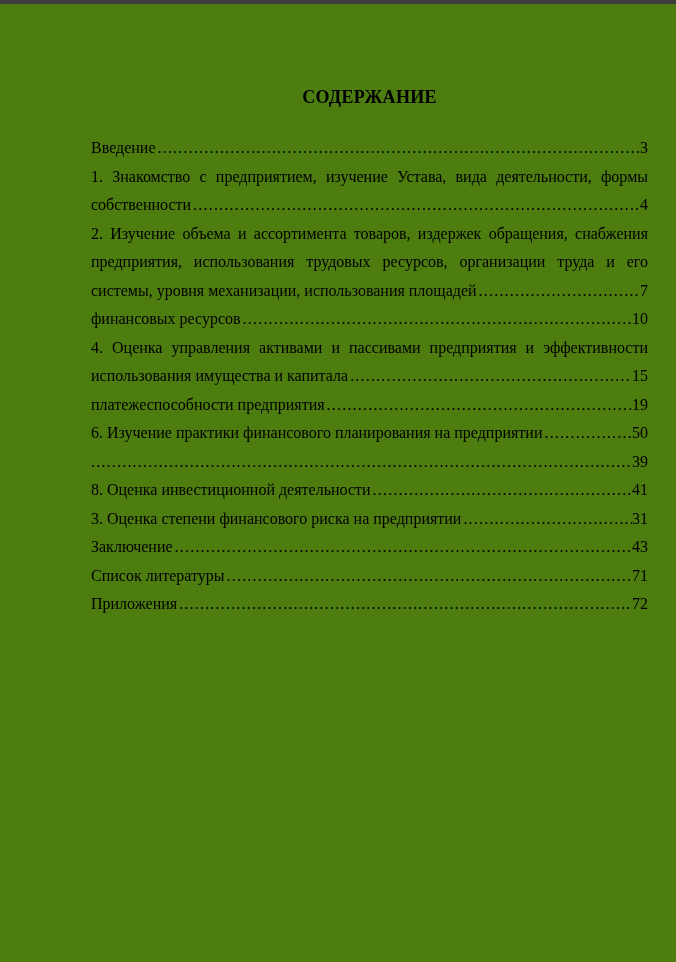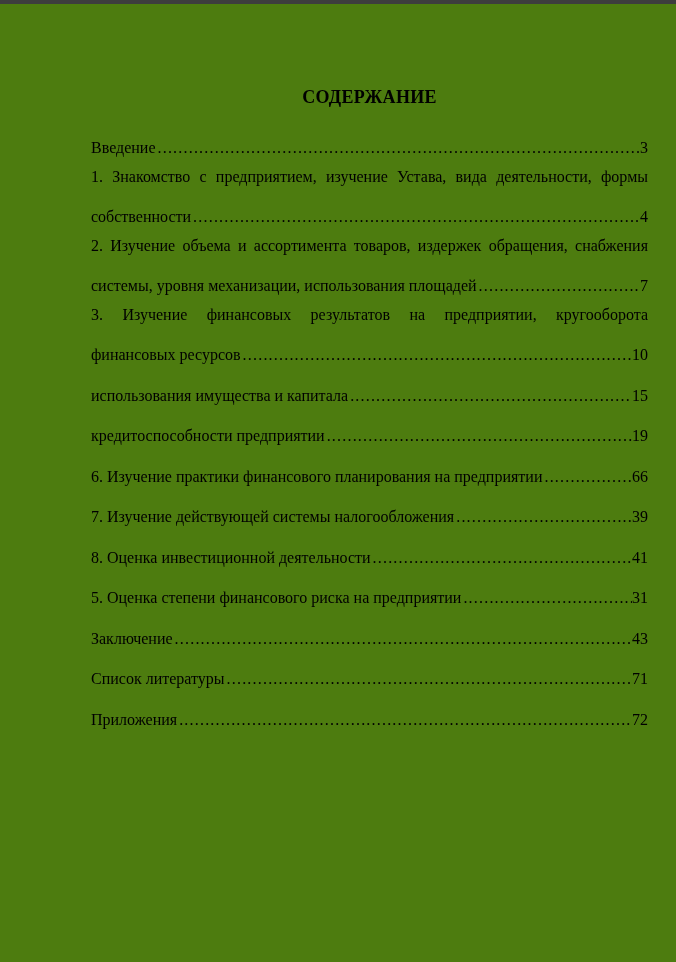--- a/index.html
+++ b/index.html
@@ -51,21 +51,20 @@
   .toc-line-full {
     text-align: justify;
     text-align-last: justify;
   }
 
   
   .toc-line-last {
     display: flex;
     align-items: flex-end;
     width: 100%;
-    margin-top: 12px;
   }
   .toc-line-last .entry-text {
     white-space: nowrap;
     flex: 0 0 auto;
     padding-right: 2px;
   }
   .toc-line-last .leader-dots {
     flex: 1 1 auto;
     overflow: hidden;
     white-space: nowrap;
@@ -94,72 +93,72 @@
         <div class="toc-entry">
           <div class="toc-line-full">1. Знакомство с предприятием, изучение Устава, вида деятельности, формы</div>
           <div class="toc-line-last">
             <span class="entry-text">собственности</span>
             <span class="leader-dots">............................................................................................................................................................................................................................................................................................................</span>
             <span class="page-num">4</span>
           </div>
         </div>
         <div class="toc-entry">
           <div class="toc-line-full">2. Изучение объема и ассортимента товаров, издержек обращения, снабжения</div>
+          <div class="toc-line-full">предприятия, использования трудовых ресурсов, организации труда и его</div>
           <div class="toc-line-last">
             <span class="entry-text">системы, уровня механизации, использования площадей</span>
             <span class="leader-dots">............................................................................................................................................................................................................................................................................................................</span>
             <span class="page-num">7</span>
           </div>
         </div>
         <div class="toc-entry">
-          <div class="toc-line-full">3. Изучение финансовых результатов на предприятии, кругооборота</div>
           <div class="toc-line-last">
             <span class="entry-text">финансовых ресурсов</span>
             <span class="leader-dots">............................................................................................................................................................................................................................................................................................................</span>
             <span class="page-num">10</span>
           </div>
         </div>
         <div class="toc-entry">
+          <div class="toc-line-full">4. Оценка управления активами и пассивами предприятия и эффективности</div>
           <div class="toc-line-last">
             <span class="entry-text">использования имущества и капитала</span>
             <span class="leader-dots">............................................................................................................................................................................................................................................................................................................</span>
             <span class="page-num">15</span>
           </div>
         </div>
         <div class="toc-entry">
           <div class="toc-line-last">
-            <span class="entry-text">кредитоспособности предприятии</span>
+            <span class="entry-text">платежеспособности предприятия</span>
             <span class="leader-dots">............................................................................................................................................................................................................................................................................................................</span>
             <span class="page-num">19</span>
           </div>
         </div>
         <div class="toc-entry">
           <div class="toc-line-last">
             <span class="entry-text">6. Изучение практики финансового планирования на предприятии</span>
             <span class="leader-dots">............................................................................................................................................................................................................................................................................................................</span>
-            <span class="page-num">66</span>
+            <span class="page-num">50</span>
           </div>
         </div>
         <div class="toc-entry">
           <div class="toc-line-last">
-            <span class="entry-text">7. Изучение действующей системы налогообложения</span>
             <span class="leader-dots">............................................................................................................................................................................................................................................................................................................</span>
             <span class="page-num">39</span>
           </div>
         </div>
         <div class="toc-entry">
           <div class="toc-line-last">
             <span class="entry-text">8. Оценка инвестиционной деятельности</span>
             <span class="leader-dots">............................................................................................................................................................................................................................................................................................................</span>
             <span class="page-num">41</span>
           </div>
         </div>
         <div class="toc-entry">
           <div class="toc-line-last">
-            <span class="entry-text">5. Оценка степени финансового риска на предприятии</span>
+            <span class="entry-text">3. Оценка степени финансового риска на предприятии</span>
             <span class="leader-dots">............................................................................................................................................................................................................................................................................................................</span>
             <span class="page-num">31</span>
           </div>
         </div>
         <div class="toc-entry">
           <div class="toc-line-last">
             <span class="entry-text">Заключение</span>
             <span class="leader-dots">............................................................................................................................................................................................................................................................................................................</span>
             <span class="page-num">43</span>
           </div>

